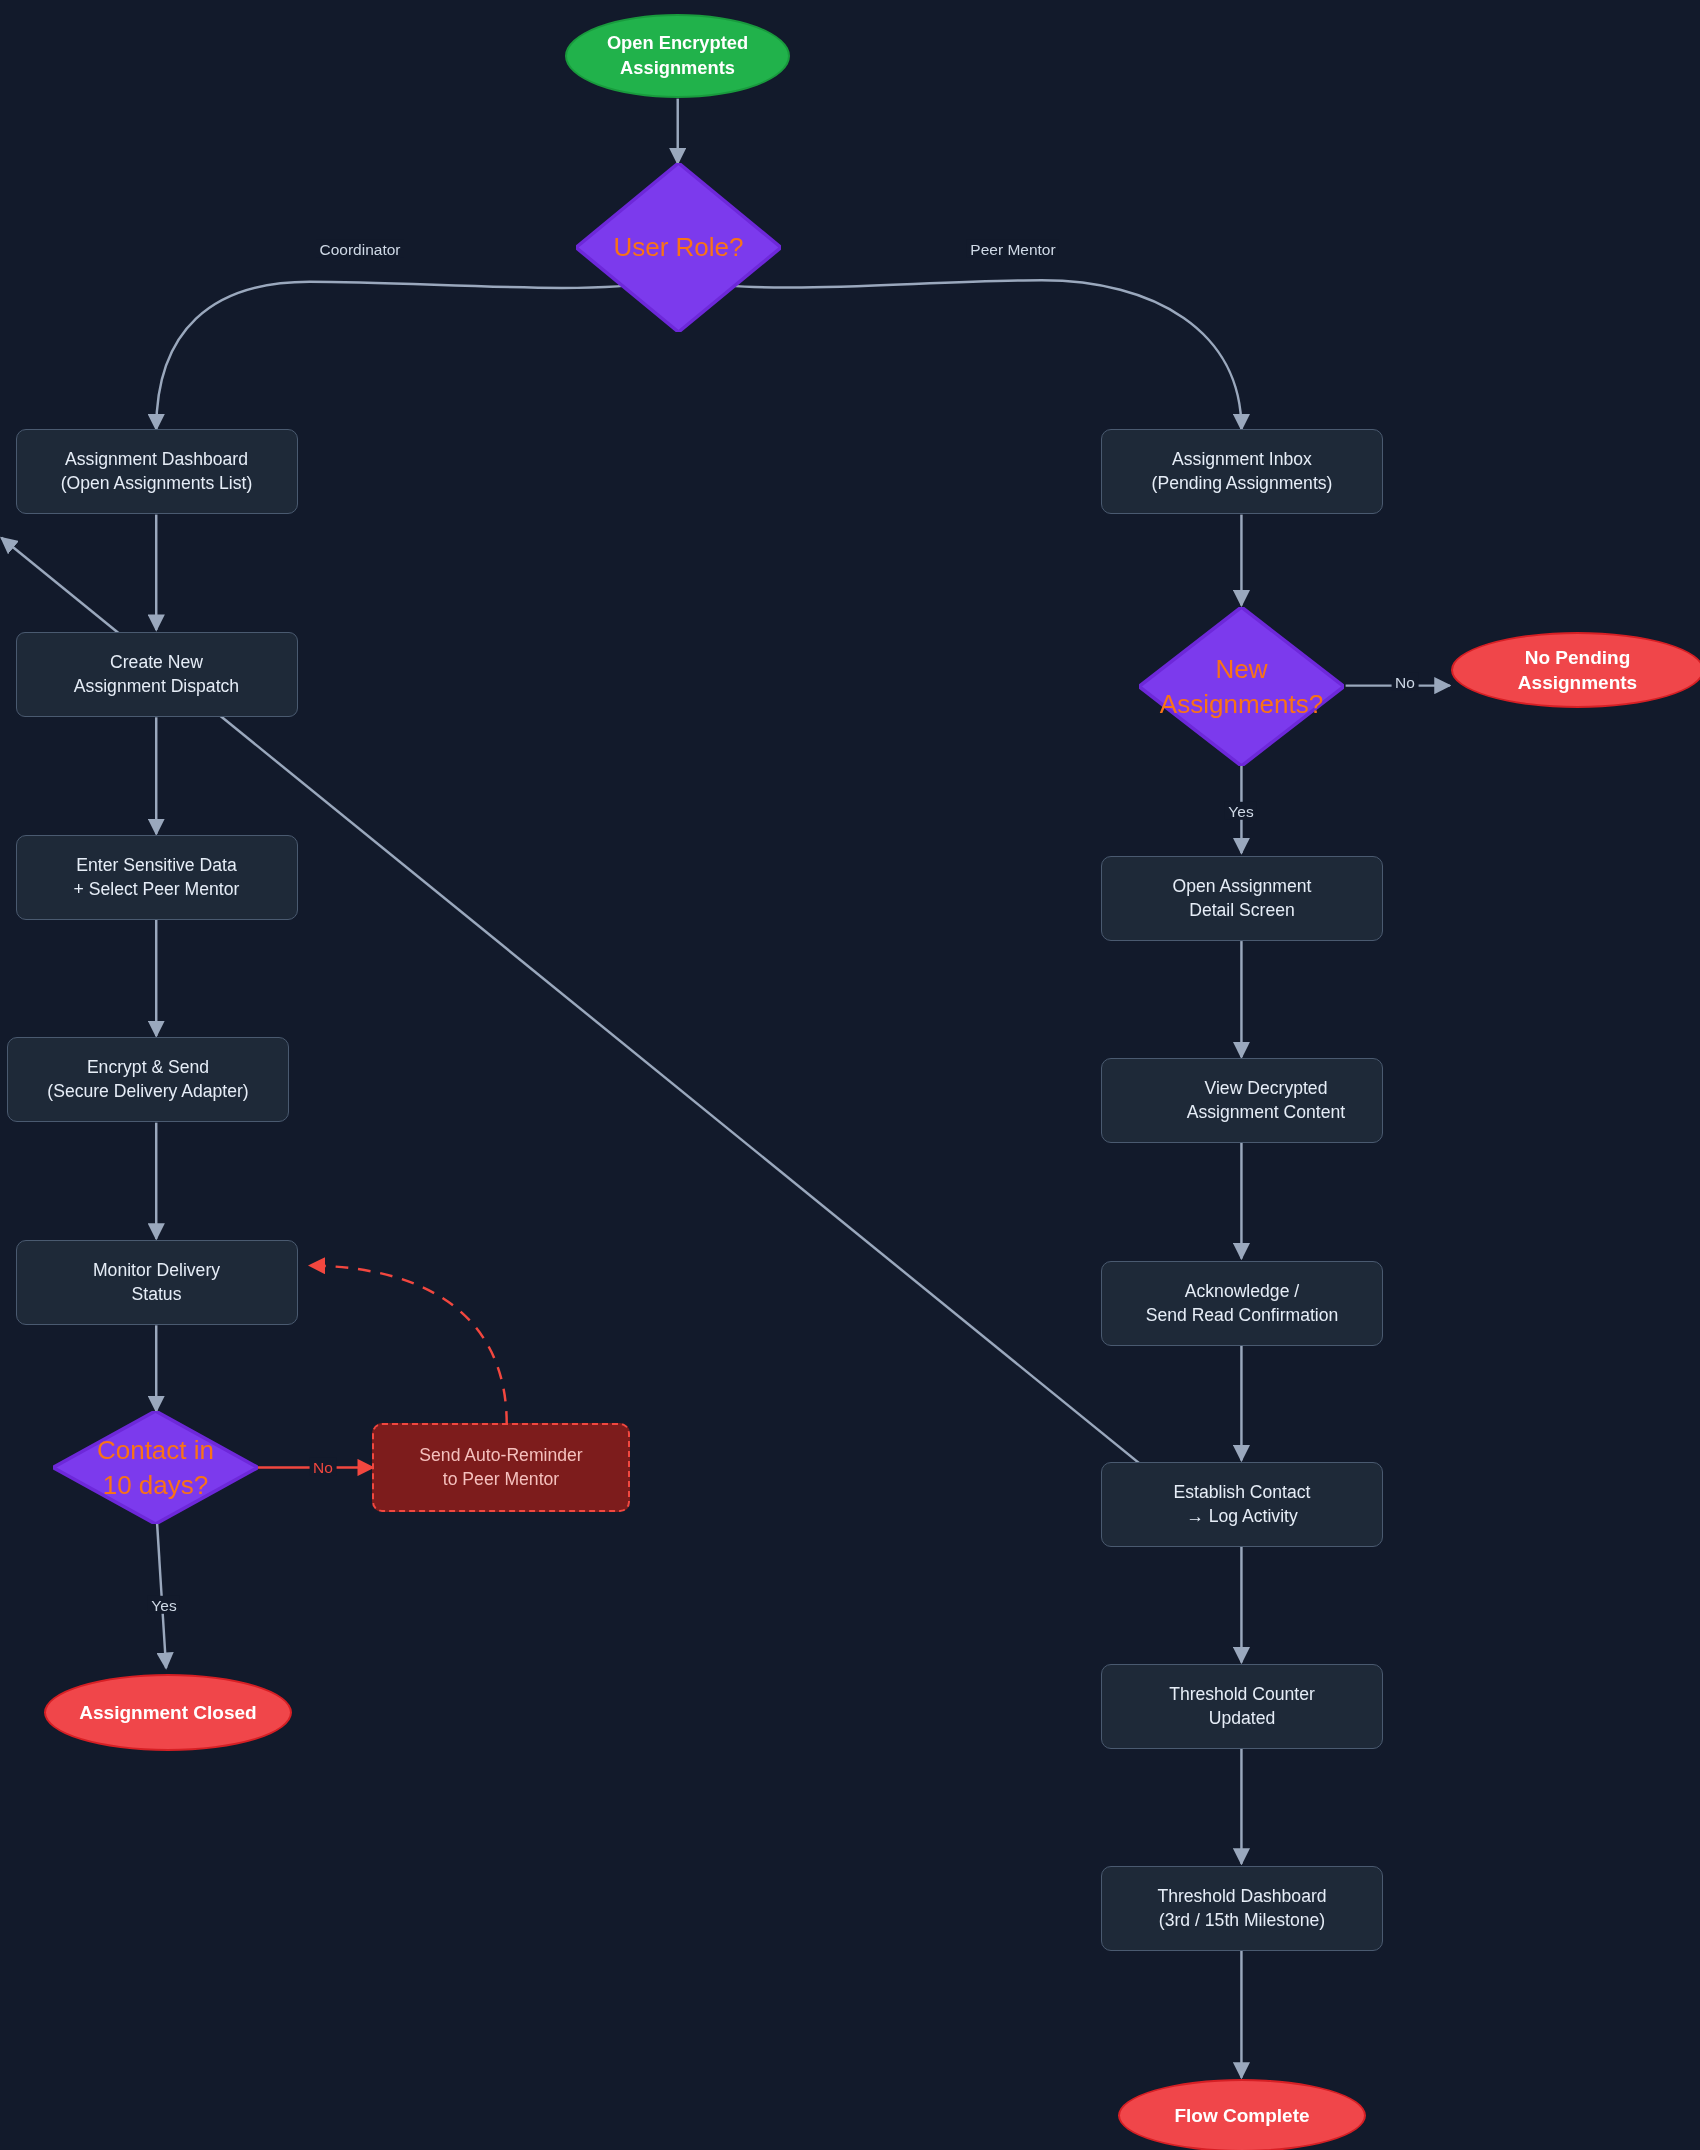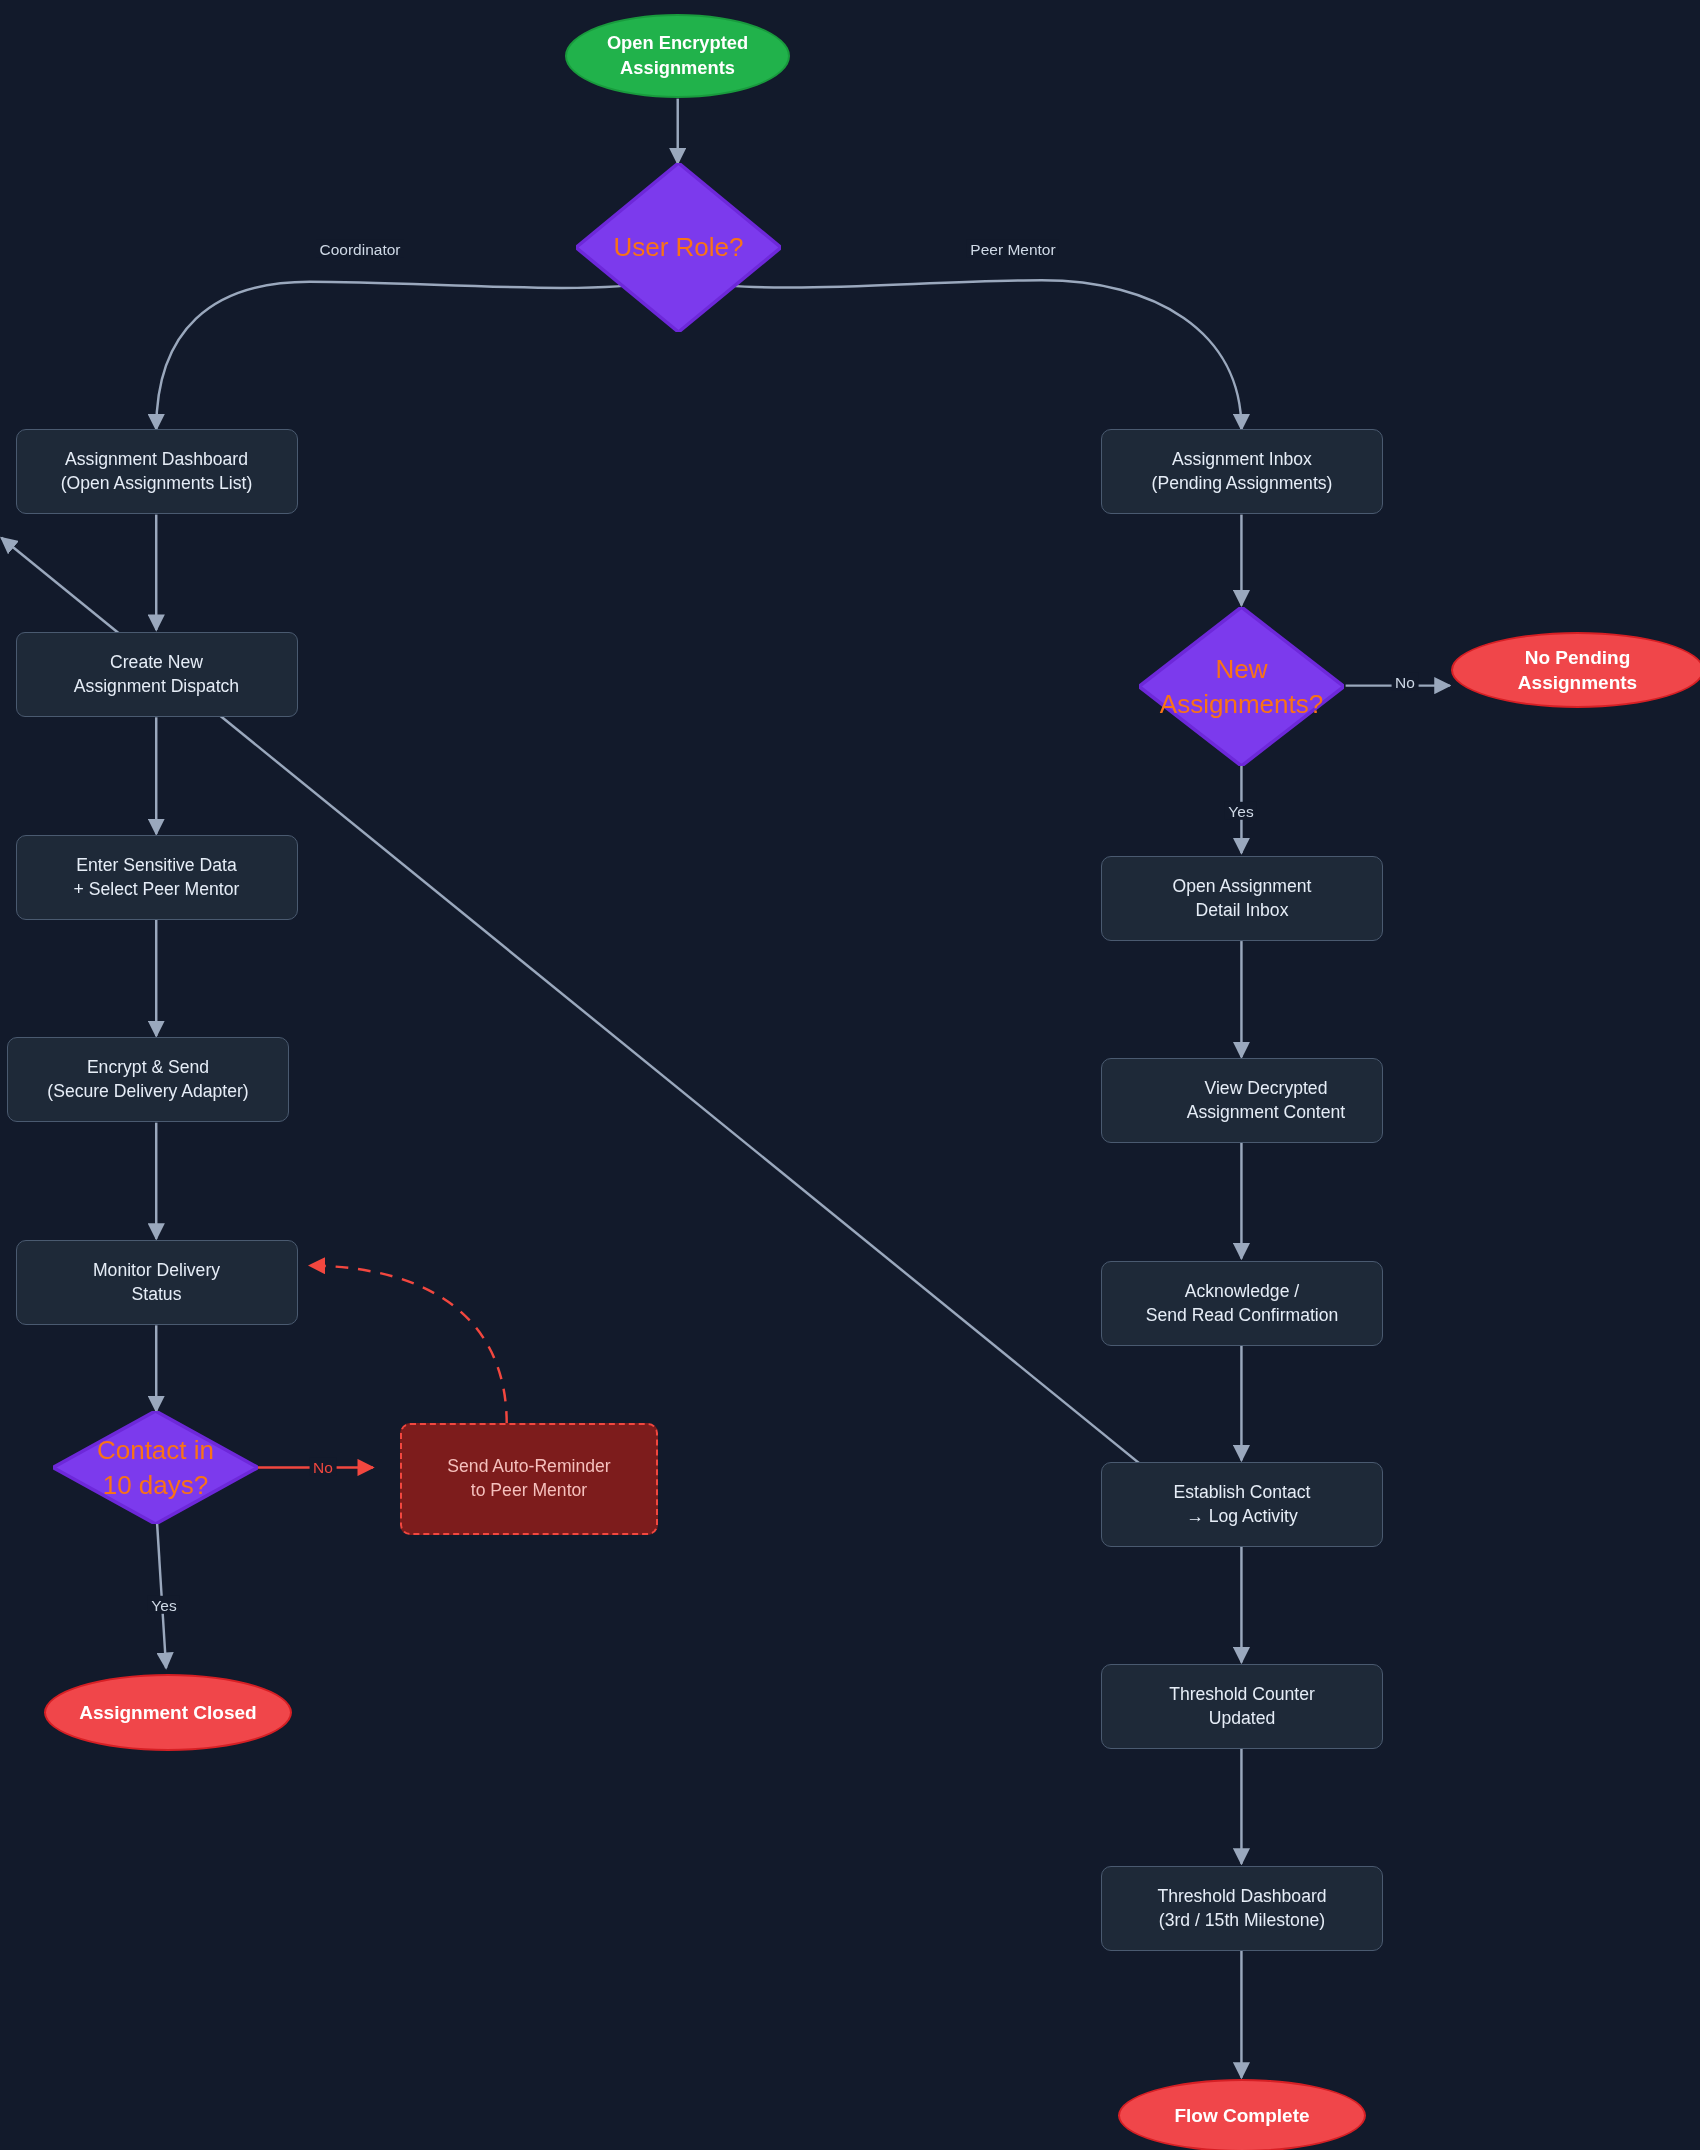--- a/index.html
+++ b/index.html
@@ -200,21 +200,21 @@
   </div>
 
   <div class="node n-decision" style="left:53px; top:1411px; width:205px; height:113px;">
     <svg class="dia" viewBox="0 0 292 160" preserveAspectRatio="none">
       <polygon points="146,0 292,80 146,160 0,80" fill="#7c3aed" stroke="#6d28d9" stroke-width="5"></polygon>
     </svg>
     <span class="lbl">Contact in
 10 days?</span>
   </div>
 
-  <div class="node n-alert" style="left:400px; top:1423px; width:258px; height:112px;">
+  <div class="node n-alert" style="left:372px; top:1423px; width:258px; height:89px;">
     <span class="lbl">Send Auto-Reminder
 to Peer Mentor</span>
   </div>
 
   <div class="node n-end" style="left:44px; top:1674px; width:248px; height:77px;">
     <span class="lbl">Assignment Closed</span>
   </div>
 
   <div class="node n-process" style="left:1101px; top:429px; width:282px; height:85px;">
     <span class="lbl">Assignment Inbox
@@ -229,21 +229,21 @@
 Assignments?</span>
   </div>
 
   <div class="node n-end" style="left:1451px; top:632px; width:253px; height:76px;">
     <span class="lbl">No Pending
 Assignments</span>
   </div>
 
   <div class="node n-process" style="left:1101px; top:856px; width:282px; height:85px;">
     <span class="lbl">Open Assignment
-Detail Inbox</span>
+Detail Screen</span>
   </div>
 
   <div class="node n-process" style="left:1101px; top:1058px; width:282px; height:85px;padding-left:48px;">
     <span class="lbl">View Decrypted
 Assignment Content</span>
   </div>
 
   <div class="node n-process" style="left:1101px; top:1261px; width:282px; height:85px;">
     <span class="lbl">Acknowledge /
 Send Read Confirmation</span>

